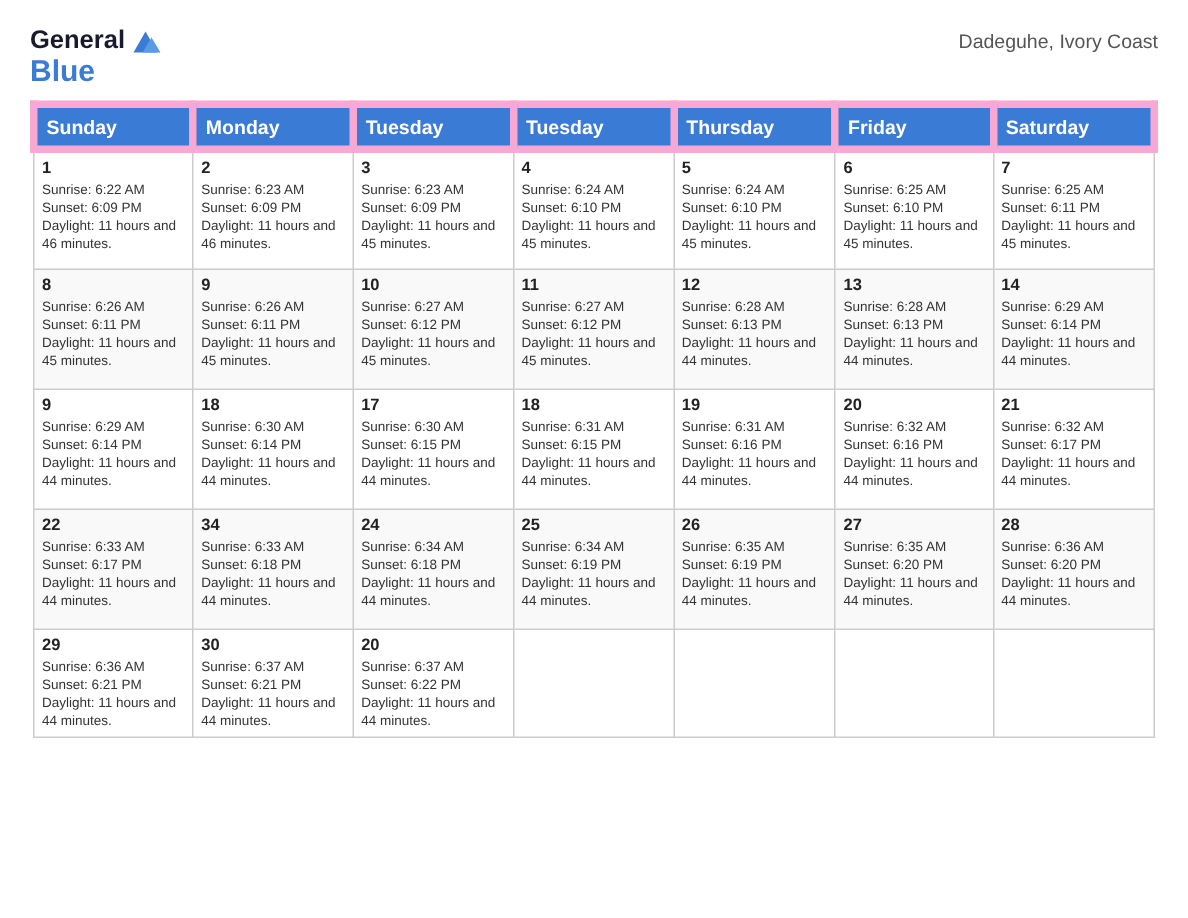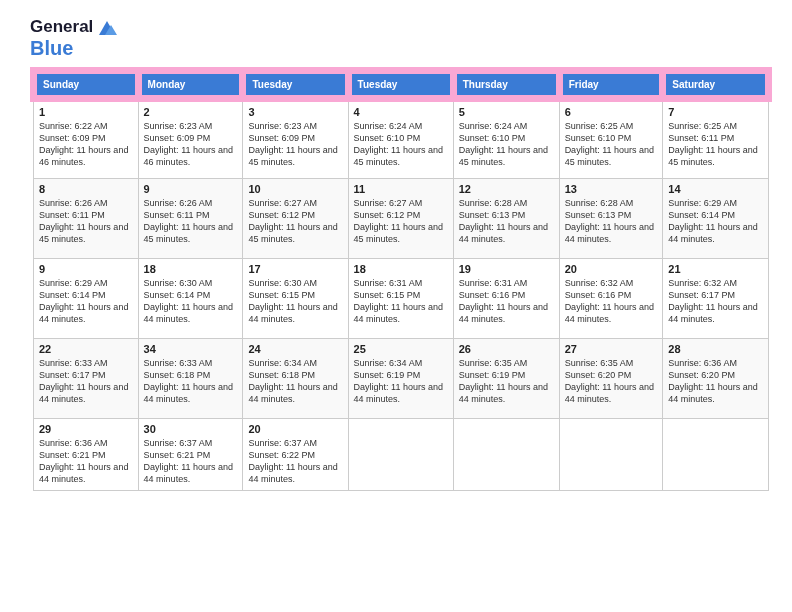--- a/index.html
+++ b/index.html
@@ -6,21 +6,21 @@
     body {
       font-family: Arial, sans-serif;
       background: #fff;
       width: 792px;
       height: 612px;
       overflow: hidden;
     }
     .page {
       width: 792px;
       height: 612px;
-      padding: 18px 20px 10px 30px;
+      padding: 18px 20px 10px 20px;
       background: #fff;
     }
     .header {
       display: flex;
       justify-content: space-between;
       align-items: flex-start;
       margin-bottom: 8px;
     }
     .logo {
       display: flex;
@@ -42,23 +42,23 @@
     .calendar {
       width: 100%;
       border-collapse: collapse;
       font-size: 9.5px;
     }
     .calendar th {
       background: #3a7bd5;
       color: #fff;
       text-align: left;
       padding: 5px 6px;
-      font-size: 10px;
+      font-size: 13px;
       font-weight: bold;
-      border: 7px solid #f9a8d4;
+      border: 5px solid #f9a8d4;
     }
     .calendar td {
       border: 1px solid #ccc;
       vertical-align: top;
       padding: 4px 5px;
       width: 113px;
       height: 80px;
       background: #fff;
     }
     .calendar tr:nth-child(even) td {
@@ -95,20 +95,21 @@
             <span style="color:#1a1a2e;">General</span><svg width="22" height="18" viewBox="0 0 22 18" style="display:inline-block;margin-left:2px;vertical-align:middle;">
                 <polygon points="4,16 12,2 20,16" fill="#3a7bd5"></polygon>
                 <polygon points="10,16 16,6 22,16" fill="#5a9be5"></polygon>
               </svg>
           </div>
         </div>
         <div style="font-size:20px;font-weight:bold;color:#3a7bd5;line-height:1.1;">Blue</div>
       </div>
     </div>
     <div class="title-block">
+      <div class="location">Dadeguhe, Ivory Coast</div>
     </div>
   </div>
 
   <table class="calendar">
     <thead>
       <tr>
         <th>Sunday</th>
         <th>Monday</th>
         <th>Tuesday</th>
         <th>Tuesday</th>

